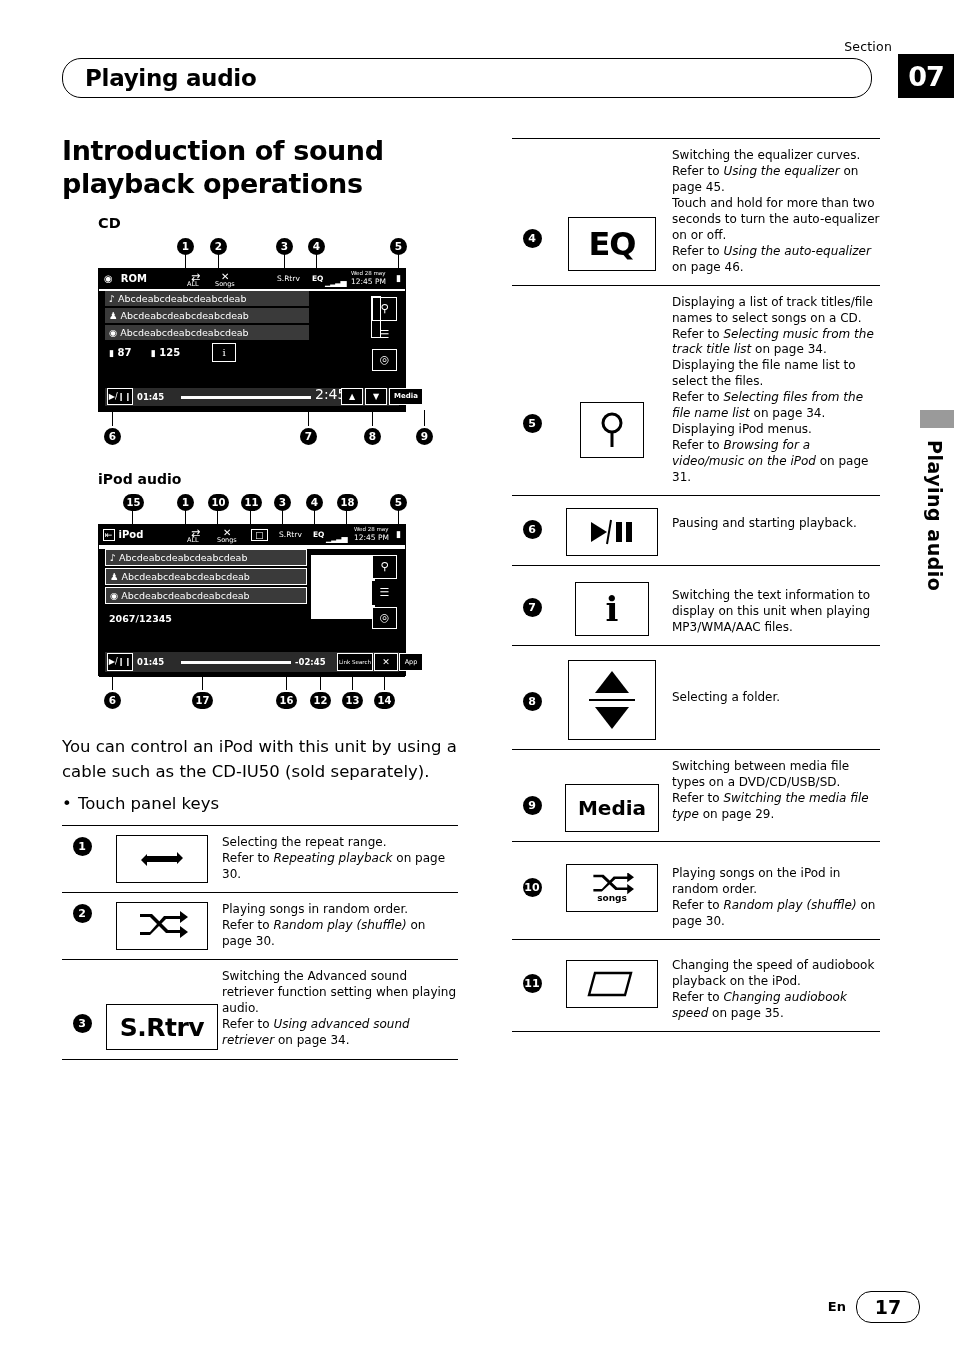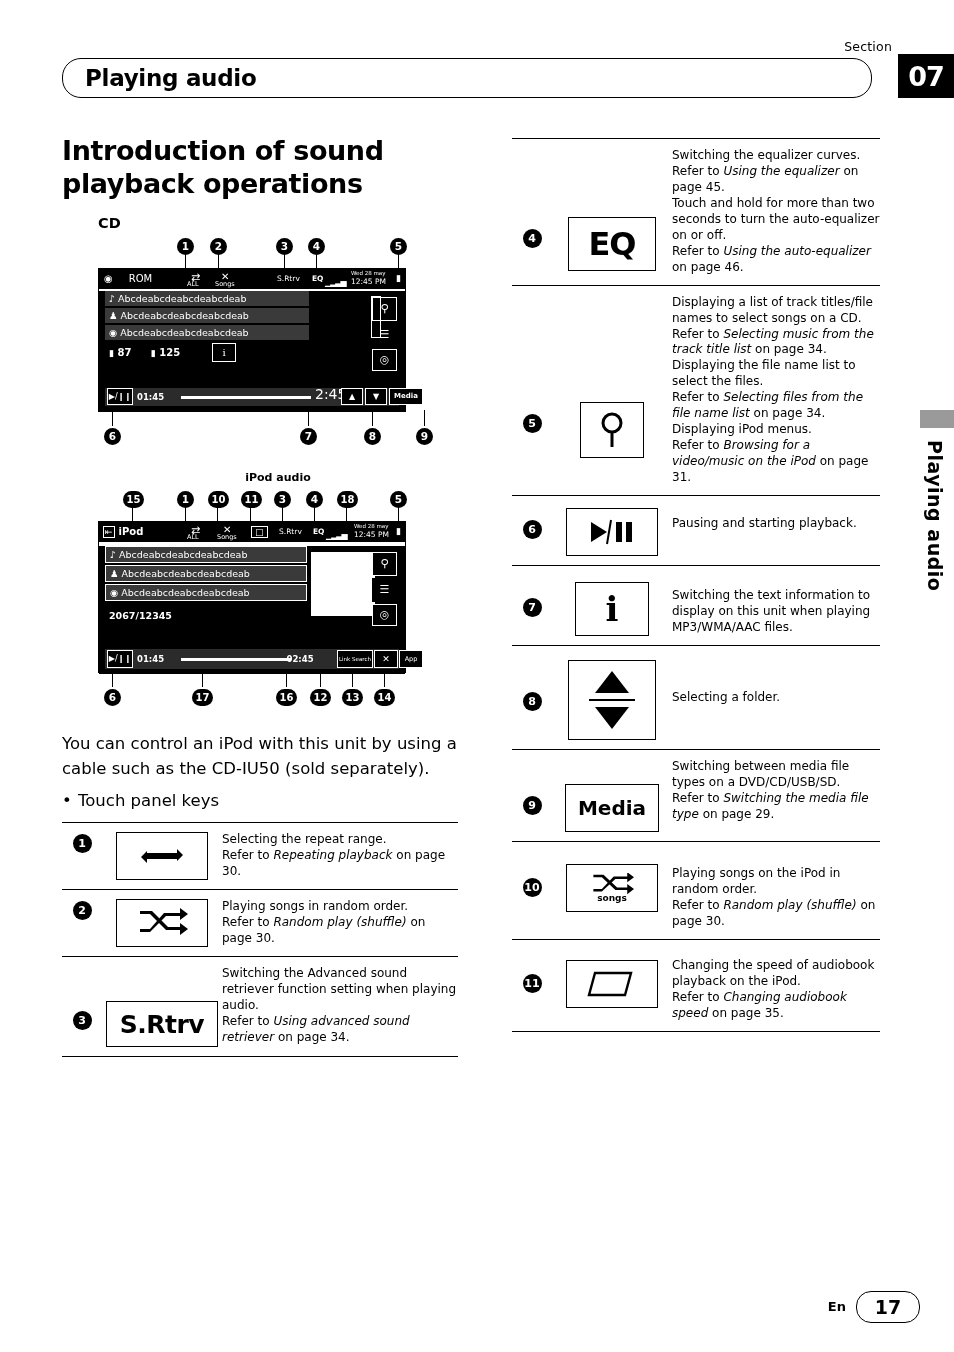--- a/index.html
+++ b/index.html
@@ -46,21 +46,21 @@
 
   
   .lcol{position:absolute;left:62px;top:135px;width:396px;}
   h1.main{
     font-size:27px;font-weight:bold;line-height:1.22;margin:0 0 14px 0;letter-spacing:-.4px;
   }
   p.intro{
     font-size:16.5px;line-height:1.5;margin:0 0 16px 0;
   }
   .lbl-cd{font-size:14.5px;font-weight:bold;margin:6px 0 4px 36px;}
-  .lbl-ipod{font-size:11px;font-weight:bold;margin:18px 0 4px 36px;text-align:center;}
+  .lbl-ipod{font-size:14px;font-weight:bold;margin:18px 0 4px 36px;}
   p.body{font-size:16.5px;line-height:1.5;margin:14px 0 0 0;}
   .bullet{font-size:16.5px;margin:10px 0 0 0;display:flex;}
   .bullet .dot{width:16px;}
 
   
   .cnum{
     display:inline-flex;align-items:center;justify-content:center;
     width:17px;height:17px;border-radius:50%;
     background:#000;color:#fff;font-size:10.5px;font-weight:bold;
     line-height:1;
@@ -154,21 +154,21 @@
       <div class="num-abs" style="left:328px;top:0;"><span class="cnum">5</span></div>
       <div class="lead" style="left:123px;top:17px;height:16px;"></div>
       <div class="lead" style="left:156px;top:17px;height:16px;"></div>
       <div class="lead" style="left:222px;top:17px;height:16px;"></div>
       <div class="lead" style="left:254px;top:17px;height:16px;"></div>
       <div class="lead" style="left:336px;top:17px;height:16px;"></div>
 
       <div class="dev" style="position:absolute;left:36px;top:33px;width:306px;height:142px;">
         <div class="topbar">
           <span style="margin-left:5px;font-size:10px;">◉</span>
-          <span style="margin-left:16px;font-weight:normal;font-size:10px;">ROM</span>
+          <span style="margin-left:8px;font-weight:bold;font-size:10px;">ROM</span>
           <span style="position:absolute;left:92px;top:2px;font-size:11px;">⇄</span>
           <span style="position:absolute;left:88px;top:11px;font-size:6.5px;">ALL</span>
           <span style="position:absolute;left:122px;top:2px;font-size:10px;">✕</span>
           <span style="position:absolute;left:116px;top:11px;font-size:6.5px;">Songs</span>
           <span style="position:absolute;left:178px;top:5px;font-size:7.5px;">S.Rtrv</span>
           <span style="position:absolute;left:213px;top:5px;font-size:7.5px;font-weight:bold;">EQ</span>
           <span style="position:absolute;left:226px;top:9px;font-size:8px;letter-spacing:-1px;">▁▂▃▅</span>
           <span style="position:absolute;left:252px;top:1px;font-size:5.5px;">Wed 28 may</span>
           <span style="position:absolute;left:252px;top:8px;font-size:7.5px;">12:45 PM</span>
           <span style="position:absolute;right:4px;top:4px;font-size:9px;">▮</span>
@@ -271,21 +271,21 @@
           <div style="position:absolute;left:10px;top:64px;color:#fff;font-size:9.5px;font-weight:bold;">2067/12345</div>
           <div style="position:absolute;left:212px;top:6px;width:62px;height:62px;border:1px solid #fff;background:#fff;"></div>
           <div class="btn-sq" style="position:absolute;right:8px;top:6px;width:23px;height:22px;font-size:11px;">⚲</div>
           <div class="btn-sq" style="position:absolute;right:8px;top:32px;width:23px;height:22px;border-color:#000;background:#000;font-size:11px;">☰</div>
           <div class="btn-sq" style="position:absolute;right:8px;top:58px;width:23px;height:20px;font-size:11px;">◎</div>
 
           <div style="position:absolute;left:6px;bottom:5px;right:6px;height:20px;background:#2b2b2b;"></div>
           <div class="btn-sq" style="position:absolute;left:8px;bottom:6px;width:24px;height:16px;font-size:8px;">▶/❙❙</div>
           <div style="position:absolute;left:38px;bottom:10px;color:#fff;font-size:8.5px;font-weight:bold;">01:45</div>
           <div style="position:absolute;left:82px;bottom:13px;width:110px;height:3px;background:#fff;"></div>
-          <div style="position:absolute;left:184px;bottom:10px;color:#fff;font-size:8.5px;font-weight:bold;">-02:45</div>
+          <div style="position:absolute;left:196px;bottom:10px;color:#fff;font-size:8.5px;font-weight:bold;">-02:45</div>
           <div class="btn-sq" style="position:absolute;left:238px;bottom:6px;width:34px;height:16px;font-size:5.5px;flex-direction:column;line-height:1.1;">
             <span>Link Search</span>
           </div>
           <div class="btn-sq" style="position:absolute;left:275px;bottom:6px;width:22px;height:16px;font-size:9px;">✕</div>
           <div class="btn-sq" style="position:absolute;left:300px;bottom:6px;width:22px;height:16px;font-size:6.5px;">App</div>
         </div>
       </div>
 
       <div class="lead" style="left:50px;top:183px;height:16px;"></div>
       <div class="lead" style="left:140px;top:183px;height:16px;"></div>

